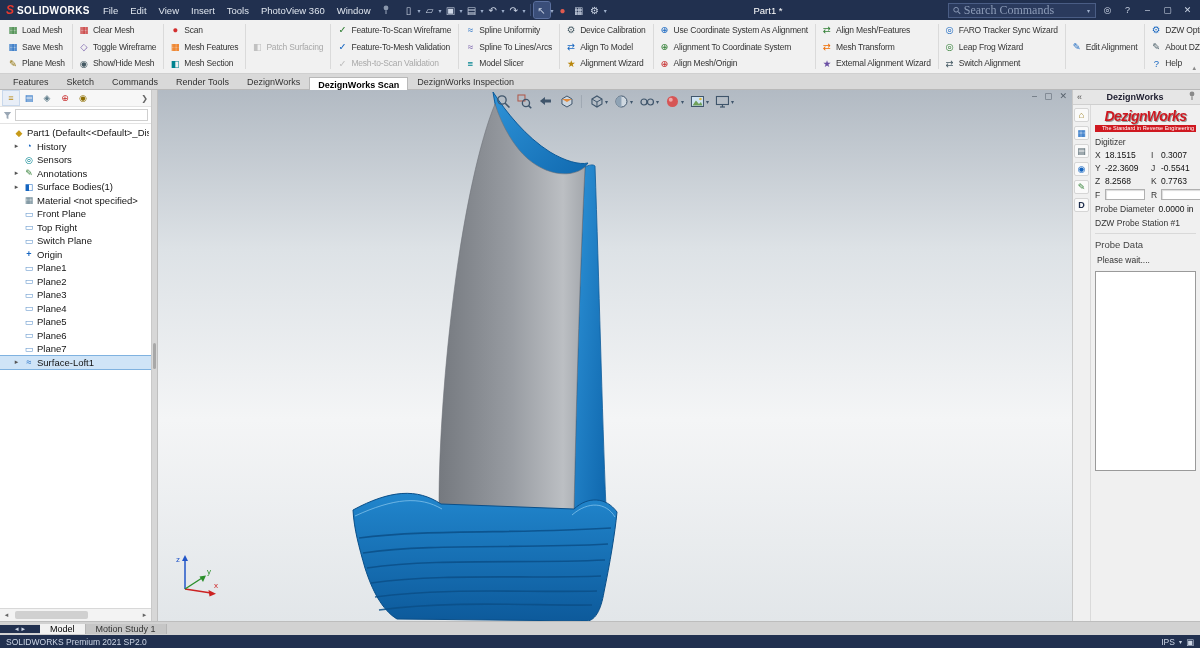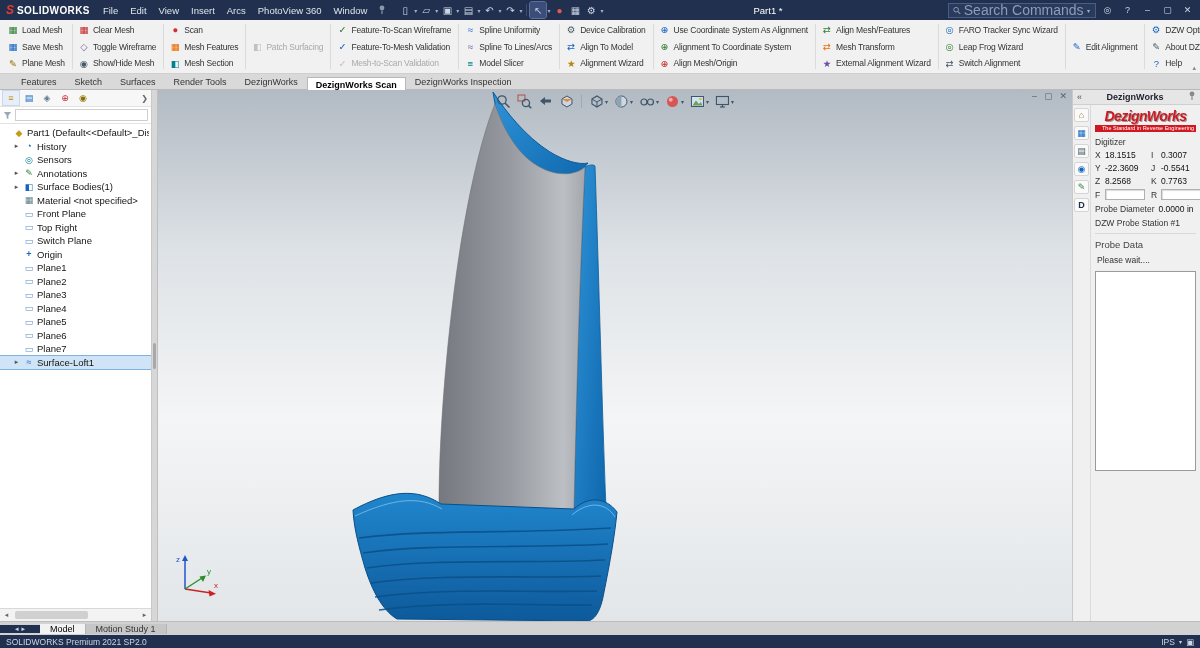--- a/index.html
+++ b/index.html
@@ -15,37 +15,37 @@
 .menu-item{padding:2px 6px;cursor:default;font-size:9.5px}
 .tb-pin{display:flex;align-items:center;padding:0 4px}
 .tb-icons{display:flex;align-items:center;margin-left:6px}
 .tb-icon{min-width:16px;height:16px;display:flex;align-items:center;justify-content:center;font-size:10px;color:#cdd6e6;cursor:default;border-radius:2px;padding:0 1px}
 .tb-icon.pressed{background:#3a4e79;outline:1px solid #5a6f9e}
 .tb-caret{font-size:6px;color:#9fb0cc;margin:0 1px}
 .tb-sep{width:1px;height:12px;background:#3a4c72;margin:0 3px}
 .tb-title{position:absolute;left:64%;transform:translateX(-50%);top:0;height:20px;display:flex;align-items:center;font-size:9.5px;color:#fff;white-space:nowrap}
 .tb-right{margin-left:auto;display:flex;align-items:center;gap:3px}
 .tb-search{display:flex;align-items:center;background:#2a3a5d;border:1px solid #4a5d85;height:15px;width:148px;padding:0 4px;gap:3px}
-.tb-search input{background:transparent;border:0;outline:0;color:#cdd6e6;font-size:14px;width:100%;font-family:Liberation Sans, sans-serif}
+.tb-search input{background:transparent;border:0;outline:0;color:#cdd6e6;font-size:12px;width:100%;font-family:Liberation Serif, serif}
 .tb-search input::placeholder{color:#8d9cb8}
 .win-btn{width:17px;height:16px;display:flex;align-items:center;justify-content:center;color:#cdd6e6;font-size:9px;cursor:default}
 
 
 #ribbon{height:54px;background:#f1f1f1;border-bottom:1px solid #d0d0d0;display:flex;align-items:stretch;overflow:hidden;flex:0 0 auto;position:relative;padding-left:2px}
 .rib-group{display:flex;flex-direction:column;justify-content:center;gap:1px;padding:2px 4px 2px 2px}
 .rib-sep{width:1px;background:#dadada;margin:4px 0;flex:0 0 auto}
 .rib-item{display:flex;align-items:center;gap:3px;height:16px;padding:0 3px;border-radius:2px;white-space:nowrap;cursor:default}
 .rib-item .ico{width:12px;height:12px;display:flex;align-items:center;justify-content:center;font-size:9.5px;flex:0 0 auto}
 .rib-item .lbl{font-size:8.5px;letter-spacing:-.2px;color:#333}
 .rib-item.disabled .lbl{color:#a9a9a9}
 .rib-item.disabled .ico{opacity:.45}
 #ribbon .collapse{position:absolute;right:4px;bottom:1px;color:#8a8a8a;font-size:7px}
 
 
-#cmdtabs{height:16px;background:#d9d9d9;display:flex;align-items:flex-end;padding-left:12px;border-bottom:1px solid #b9b9b9;flex:0 0 auto}
+#cmdtabs{height:16px;background:#d9d9d9;display:flex;align-items:flex-end;padding-left:4px;border-bottom:1px solid #b9b9b9;flex:0 0 auto}
 .ctab{font-size:9px;padding:2px 8px;color:#333;border:1px solid transparent;border-bottom:0;cursor:default;white-space:nowrap}
 .ctab.active{background:#fff;border-color:#b9b9b9;color:#000;position:relative;top:4px;padding-bottom:3px;font-weight:bold}
 
 
 #main{flex:1 1 auto;display:flex;min-height:0;position:relative}
 #left-panel{width:152px;flex:0 0 auto;background:#fff;border-right:1px solid #c9c9c9;display:flex;flex-direction:column;font-size:9.5px}
 .lp-tabs{height:17px;display:flex;align-items:center;gap:2px;padding:0 3px;border-bottom:1px solid #e3e3e3;background:#f7f7f7;flex:0 0 auto}
 .lp-tab{width:16px;height:14px;display:flex;align-items:center;justify-content:center;font-size:9px;cursor:default}
 .lp-tab.active{background:#e8eef7;outline:1px solid #c8d8ec}
 .lp-expand{margin-left:auto;color:#666;font-size:8px;cursor:default}
@@ -115,21 +115,21 @@
   <header id="titlebar">
     <div class="tb-logo">
       <span class="mark">S</span>
       <span class="name">SOLIDWORKS</span>
     </div>
     <div id="menu-row" style="display:flex;align-items:center">
         <div class="menu-item">File</div>
         <div class="menu-item">Edit</div>
         <div class="menu-item">View</div>
         <div class="menu-item">Insert</div>
-        <div class="menu-item">Arcs</div>
+        <div class="menu-item">Tools</div>
         <div class="menu-item">PhotoView 360</div>
         <div class="menu-item">Window</div>
       </div>
     <span class="tb-pin">
         <svg width="8" height="10" viewBox="0 0 8 10">
           <circle cx="4" cy="3" r="2.4" fill="#8a97ad"></circle>
           <line x1="4" y1="5.4" x2="4" y2="9" stroke="#8a97ad" stroke-width="1.2"></line>
         </svg>
       </span>
     <div class="tb-icons" id="tb-icons">
@@ -334,21 +334,21 @@
         <div class="rib-item">
           <span class="ico" style="color: rgb(21, 101, 192);">?</span>
           <span class="lbl">Help</span>
         </div>
       </div>
     </div>
 
   <div id="cmdtabs">
       <div class="ctab">Features</div>
       <div class="ctab">Sketch</div>
-      <div class="ctab">Surfaces</div>
+      <div class="ctab">Commands</div>
       <div class="ctab">Render Tools</div>
       <div class="ctab">DezignWorks</div>
       <div class="ctab active">DezignWorks Scan</div>
       <div class="ctab">DezignWorks Inspection</div>
     </div>
 
   <div id="main">
 
     <aside id="left-panel">
       <div class="lp-tabs" id="lp-tabs">

